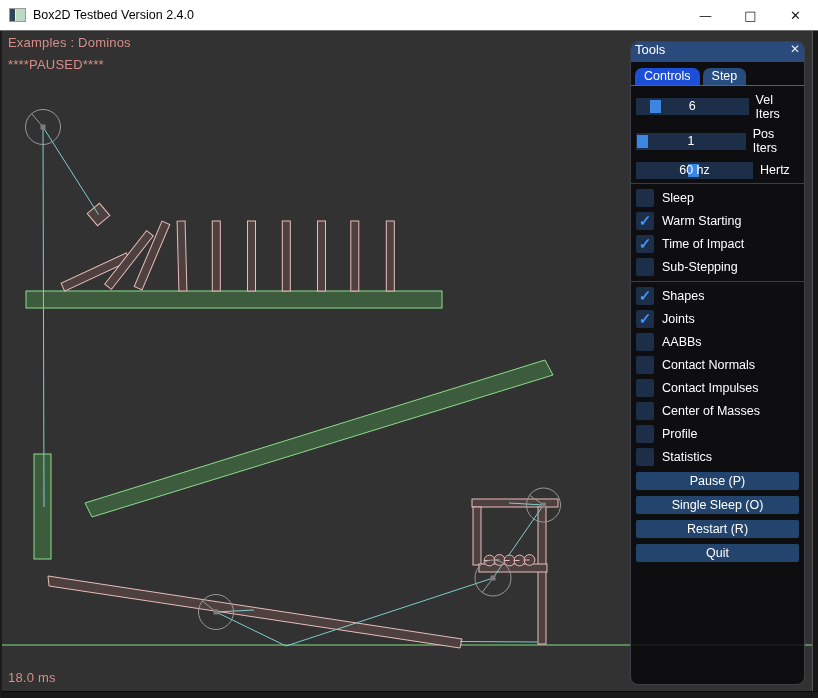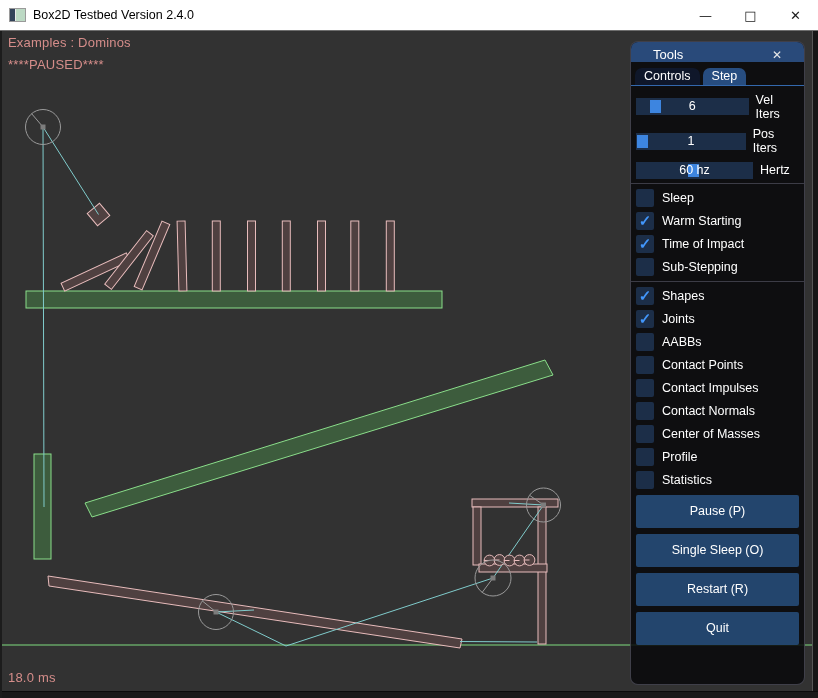--- a/index.html
+++ b/index.html
@@ -37,39 +37,39 @@
   
   .tools-panel {
     position:absolute; left:630px; top:41px; width:175px; height:644px;
     background:rgba(8,8,10,0.85);
     border:1px solid rgba(125,125,145,0.45);
     border-radius:8px; z-index:5;
     color:#fff; font-size:12.5px;
   }
   .panel-title {
     height:20px; background:#294a7a; border-radius:7px 7px 0 0;
-    display:flex; align-items:flex-end; padding:0 22px; font-size:13px;
+    display:flex; align-items:flex-start; padding:0 4px; font-size:13px;
   }
   .panel-close { margin-left:auto; color:#e8e8e8; font-size:12px; cursor:default; }
   .tabbar { display:flex; gap:3px; padding:6px 0 0 4px; border-bottom:1px solid #3368ad; }
   .tab { padding:1px 9px 2px; border-radius:7px 7px 0 0; background:#274d80; height:17px; }
-  .tab.active { background:#0f172a; }
+  .tab.active { background:#1d4ed8; }
   .panel-content { padding:0 5px; }
   .slider-row { display:flex; align-items:center; margin-top:6.5px; }
   .slider-track { position:relative; width:117px; height:17px; background:#1c2e48; }
   .slider-handle { position:absolute; top:2px; width:11px; height:13px; background:#3d85e0; }
   .slider-value { position:absolute; inset:0; text-align:center; line-height:17px; }
   .slider-label { margin-left:7px; }
   .separator { height:1px; background:#3c3c46; margin:4px -5px 1px; }
   .cb-row { display:flex; align-items:center; margin:5px 0; }
   .cb-box { width:18px; height:18px; background:#1c2e48; border-radius:2px; display:flex; align-items:center; justify-content:center; }
   .cb-check { color:#4296fa; font-size:15px; font-weight:bold; line-height:1; }
   .cb-label { margin-left:8px; }
   .panel-button {
-    height:33px; margin:6px 0; background:#23456d; border-radius:2px;
+    height:18px; margin:6px 0; background:#23456d; border-radius:2px;
     display:flex; align-items:center; justify-content:center;
   }
 </style>
 </head>
 <body>
 
 <svg id="scene" width="818" height="698" viewBox="0 0 818 698">
     <line x1="0" y1="645" x2="818" y2="645" stroke="#7edc7e" stroke-width="1"></line>
     <rect x="26" y="291" width="416" height="17" fill="#3d5c3d" stroke="#8ade8a"></rect>
     <rect x="34" y="454" width="17" height="105" fill="#3d5c3d" stroke="#8ade8a"></rect>
@@ -189,29 +189,25 @@
           <span class="cb-check">✓</span>
         </div>
         <span class="cb-label">Joints</span>
       </div>
       <div class="cb-row">
         <div class="cb-box"></div>
         <span class="cb-label">AABBs</span>
       </div>
       <div class="cb-row">
         <div class="cb-box"></div>
-        <span class="cb-label">Contact Points</span>
+        <span class="cb-label">Contact Normals</span>
       </div>
       <div class="cb-row">
         <div class="cb-box"></div>
         <span class="cb-label">Contact Impulses</span>
-      </div>
-      <div class="cb-row">
-        <div class="cb-box"></div>
-        <span class="cb-label">Contact Normals</span>
       </div>
       <div class="cb-row">
         <div class="cb-box"></div>
         <span class="cb-label">Center of Masses</span>
       </div>
       <div class="cb-row">
         <div class="cb-box"></div>
         <span class="cb-label">Profile</span>
       </div>
       <div class="cb-row">

